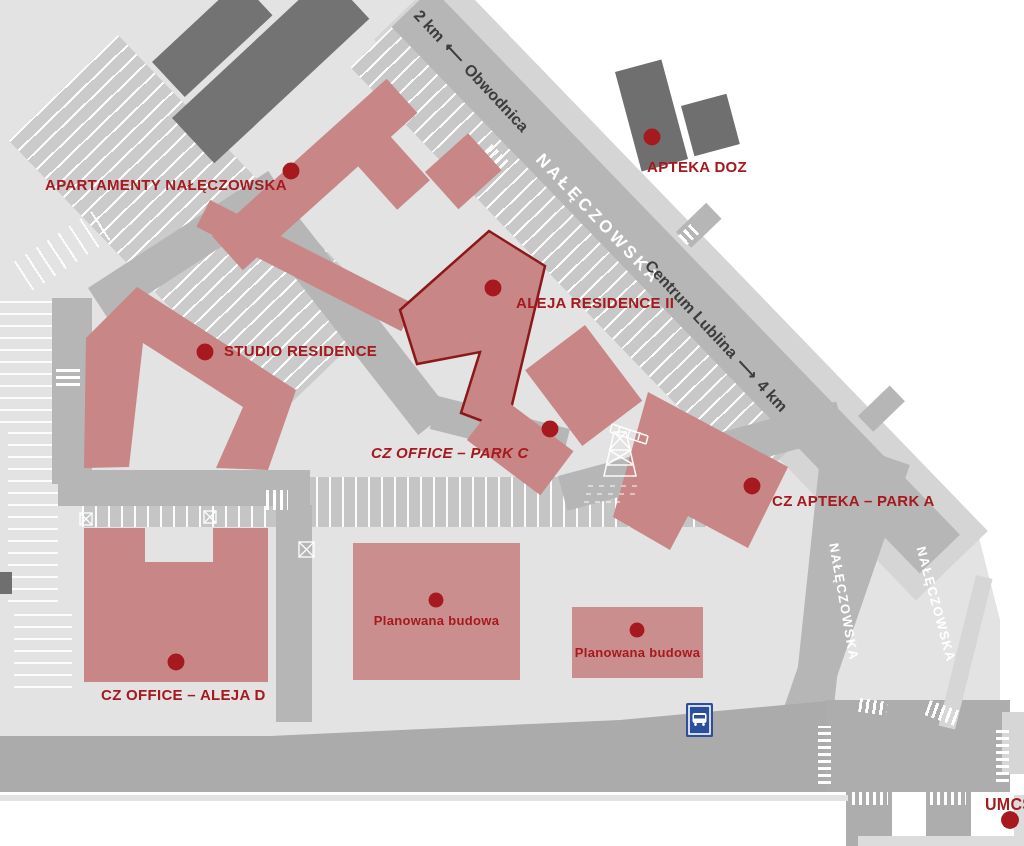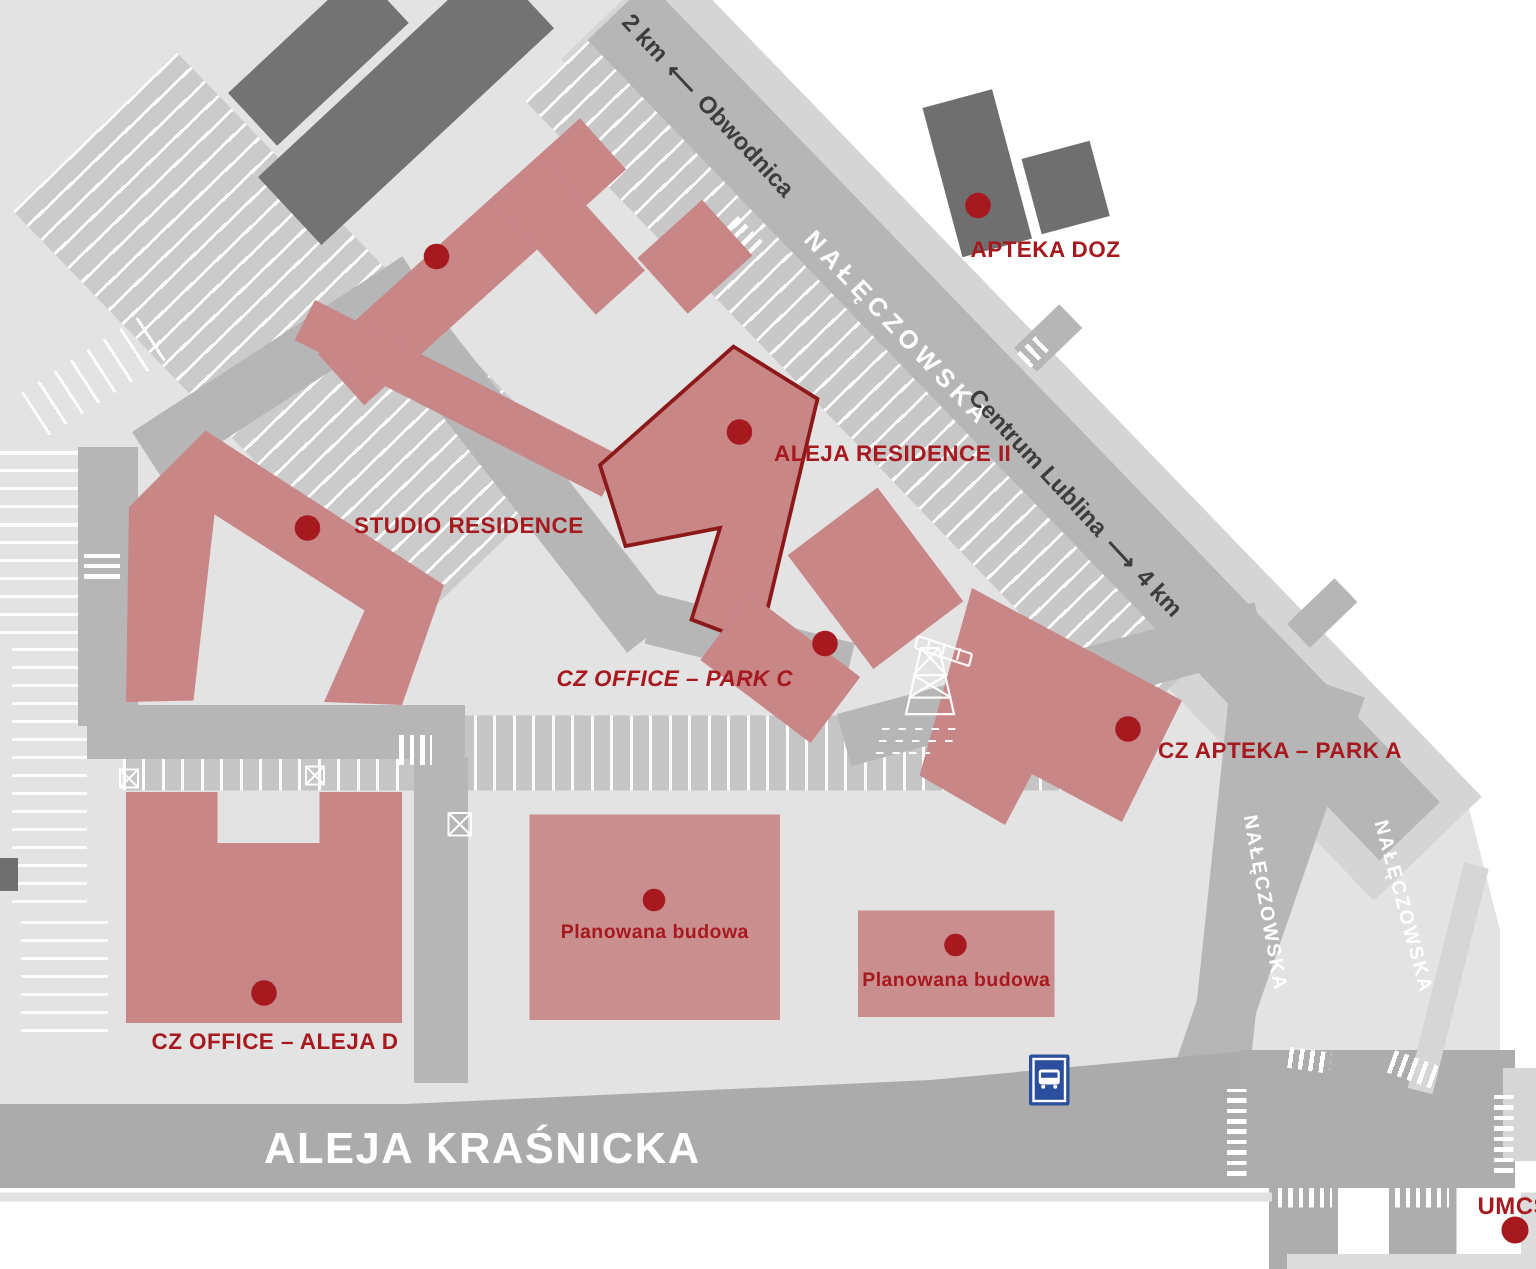--- a/index.html
+++ b/index.html
@@ -159,34 +159,34 @@
       <circle cx="493" cy="288" r="8.5"></circle>
       <circle cx="550" cy="429" r="8.5"></circle>
       <circle cx="752" cy="486" r="8.5"></circle>
       <circle cx="176" cy="662" r="8.5"></circle>
       <circle cx="436" cy="600" r="7.5"></circle>
       <circle cx="637" cy="630" r="7.5"></circle>
       <circle cx="1010" cy="820" r="9"></circle>
     </g>
   </svg>
 
+  <div class="lbl" style="left:45px;top:176px;">APARTAMENTY NAŁĘCZOWSKA</div>
   <div class="lbl" style="left:647px;top:158px;">APTEKA DOZ</div>
-  <div class="lbl" style="left:236px;top:342px;">STUDIO RESIDENCE</div>
+  <div class="lbl" style="left:224px;top:342px;">STUDIO RESIDENCE</div>
   <div class="lbl" style="left:516px;top:294px;">ALEJA RESIDENCE II</div>
   <div class="lbl" style="left:371px;top:444px;font-style:italic;">CZ OFFICE – PARK C</div>
   <div class="lbl" style="left:772px;top:492px;">CZ APTEKA – PARK A</div>
   <div class="lbl" style="left:101px;top:686px;">CZ OFFICE – ALEJA D</div>
   <div class="lbl" style="left:353px;top:613px;width:167px;text-align:center;font-size:13px;">Planowana budowa</div>
   <div class="lbl" style="left:572px;top:645px;width:131px;text-align:center;font-size:13px;">Planowana budowa</div>
   <div class="lbl" style="left:945px;top:796px;font-size:16px;margin-left:40px;">UMCS</div>
 
   <div class="street" style="left:546px;top:150px;font-size:17px;letter-spacing:3.5px;transform:rotate(46.5deg);">NAŁĘCZOWSKA</div>
   <div class="street" style="left:841px;top:542px;font-size:13px;letter-spacing:1.5px;transform:rotate(80deg);">NAŁĘCZOWSKA</div>
   <div class="street" style="left:928px;top:545px;font-size:13px;letter-spacing:1.5px;transform:rotate(75deg);">NAŁĘCZOWSKA</div>
-  <div class="street" style="left:176px;top:750px;font-size:29px;letter-spacing:1px;">ALEJA KRAŚNICKA</div>
 
   <div class="dir" style="left:424px;top:6px;transform:rotate(47deg);">
     <span>2 km</span>
     <span>⟵</span>
     <span>Obwodnica</span>
   </div>
   <div class="dir" style="left:655px;top:256px;transform:rotate(47deg);">
     <span>Centrum Lublina</span>
     <span>⟶</span>
     <span>4 km</span>

